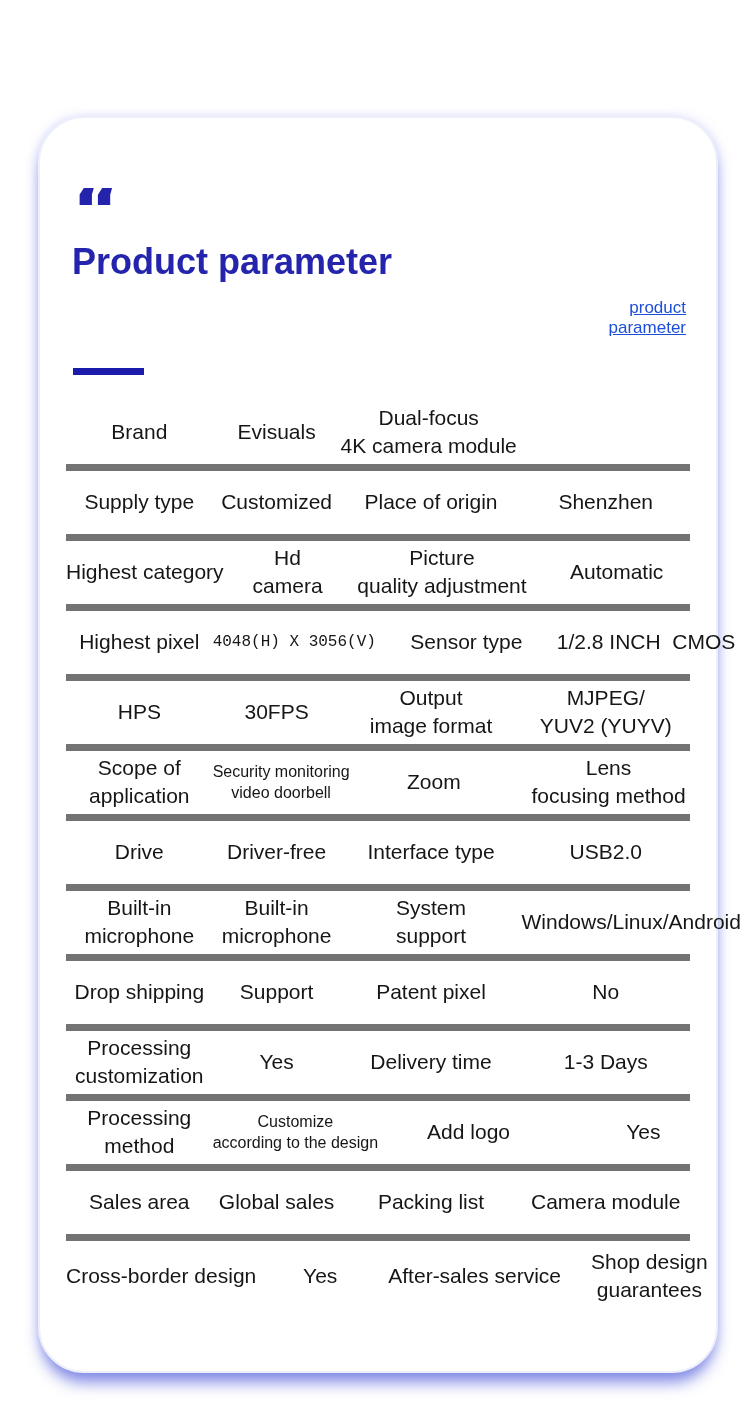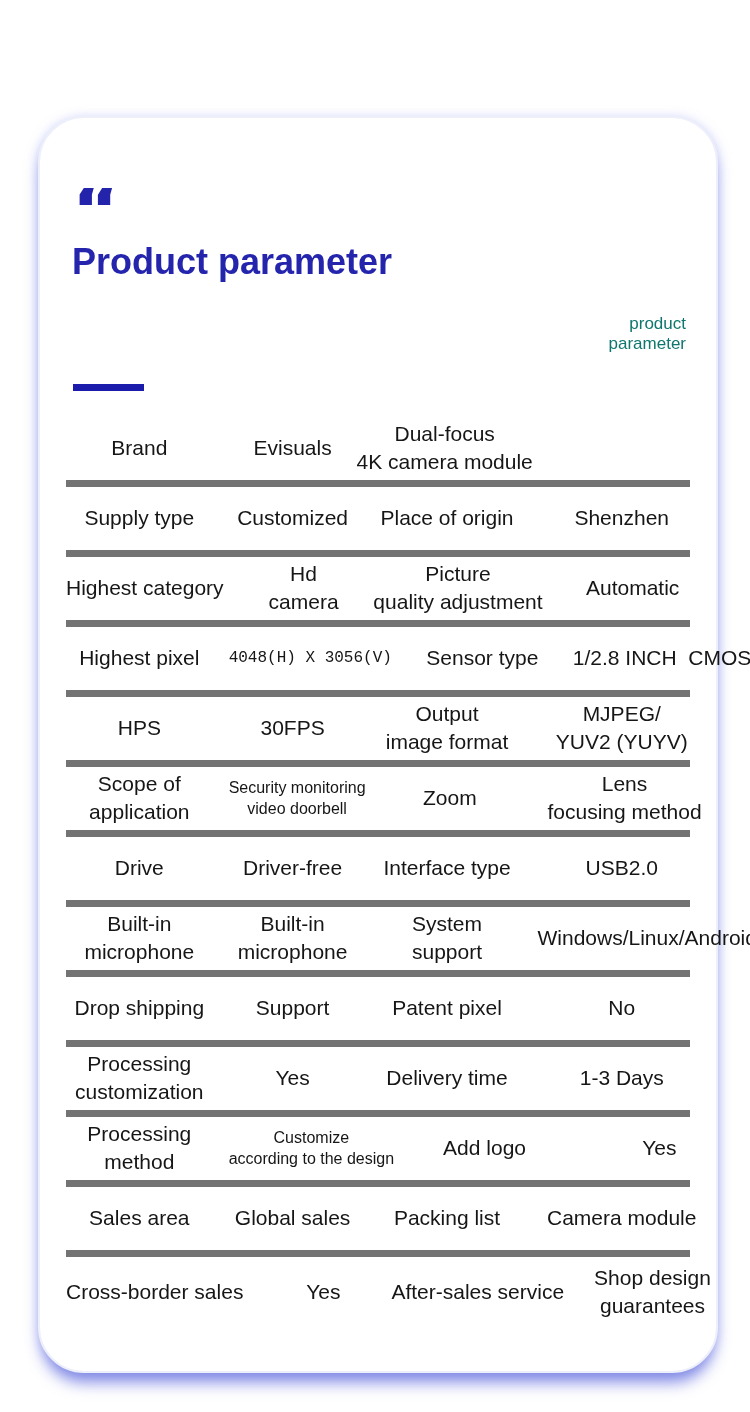--- a/index.html
+++ b/index.html
@@ -45,26 +45,27 @@
   }
   .title {
     margin: 6px 0 0 0;
     font-size: 36px;
     line-height: 1.1;
     font-weight: 700;
     letter-spacing: 0px;
     color: #2424ad;
   }
   .subtitle {
-    margin-top: 32px;
+    margin-top: 16px;
     text-align: right;
     font-size: 17px;
     line-height: 1.18;
-    color: #0f766e;
+    color: #1d4ed8;
     white-space: pre-line;
+    text-decoration: underline;
   }
   .accent-bar {
     margin: 30px 0 0 1px;
     width: 71px;
     height: 7px;
     background: #1b1bac;
   }
   .spec-table {
     margin: 26px 26px 0 26px;
   }
@@ -81,21 +82,21 @@
   }
   .spec-cell {
     display: block;
     text-align: center;
     white-space: pre;
     font-size: 21px;
     line-height: 1.32;
     overflow: visible;
   }
   .spec-cell.c0 { flex: 0 0 23.5%; }
-  .spec-cell.c1 { flex: 0 0 20.5%; margin-left: 16px; }
+  .spec-cell.c1 { flex: 0 0 20.5%; }
   .spec-cell.c2 { flex: 0 0 29.0%; }
   .spec-cell.c3 { flex: 0 0 27.0%; }
   .spec-cell.size-s  { font-size: 16px; }
   .spec-cell.size-xs { font-size: 16px; font-family: Liberation Mono, monospace; }
 </style>
 </head>
 <body>
 
 <div class="page">
   <div class="card">
@@ -187,21 +188,21 @@
           <div class="spec-cell c2">Add logo</div>
           <div class="spec-cell c3">Yes</div>
         </div>
         <div class="spec-row">
           <div class="spec-cell c0">Sales area</div>
           <div class="spec-cell c1">Global sales</div>
           <div class="spec-cell c2">Packing list</div>
           <div class="spec-cell c3">Camera module</div>
         </div>
         <div class="spec-row">
-          <div class="spec-cell c0">Cross-border sales</div>
+          <div class="spec-cell c0">Cross-border design</div>
           <div class="spec-cell c1">Yes</div>
           <div class="spec-cell c2">After-sales service</div>
           <div class="spec-cell c3">Shop design
 guarantees</div>
         </div>
       </div>
   </div>
 </div>
 
 </body></html>

